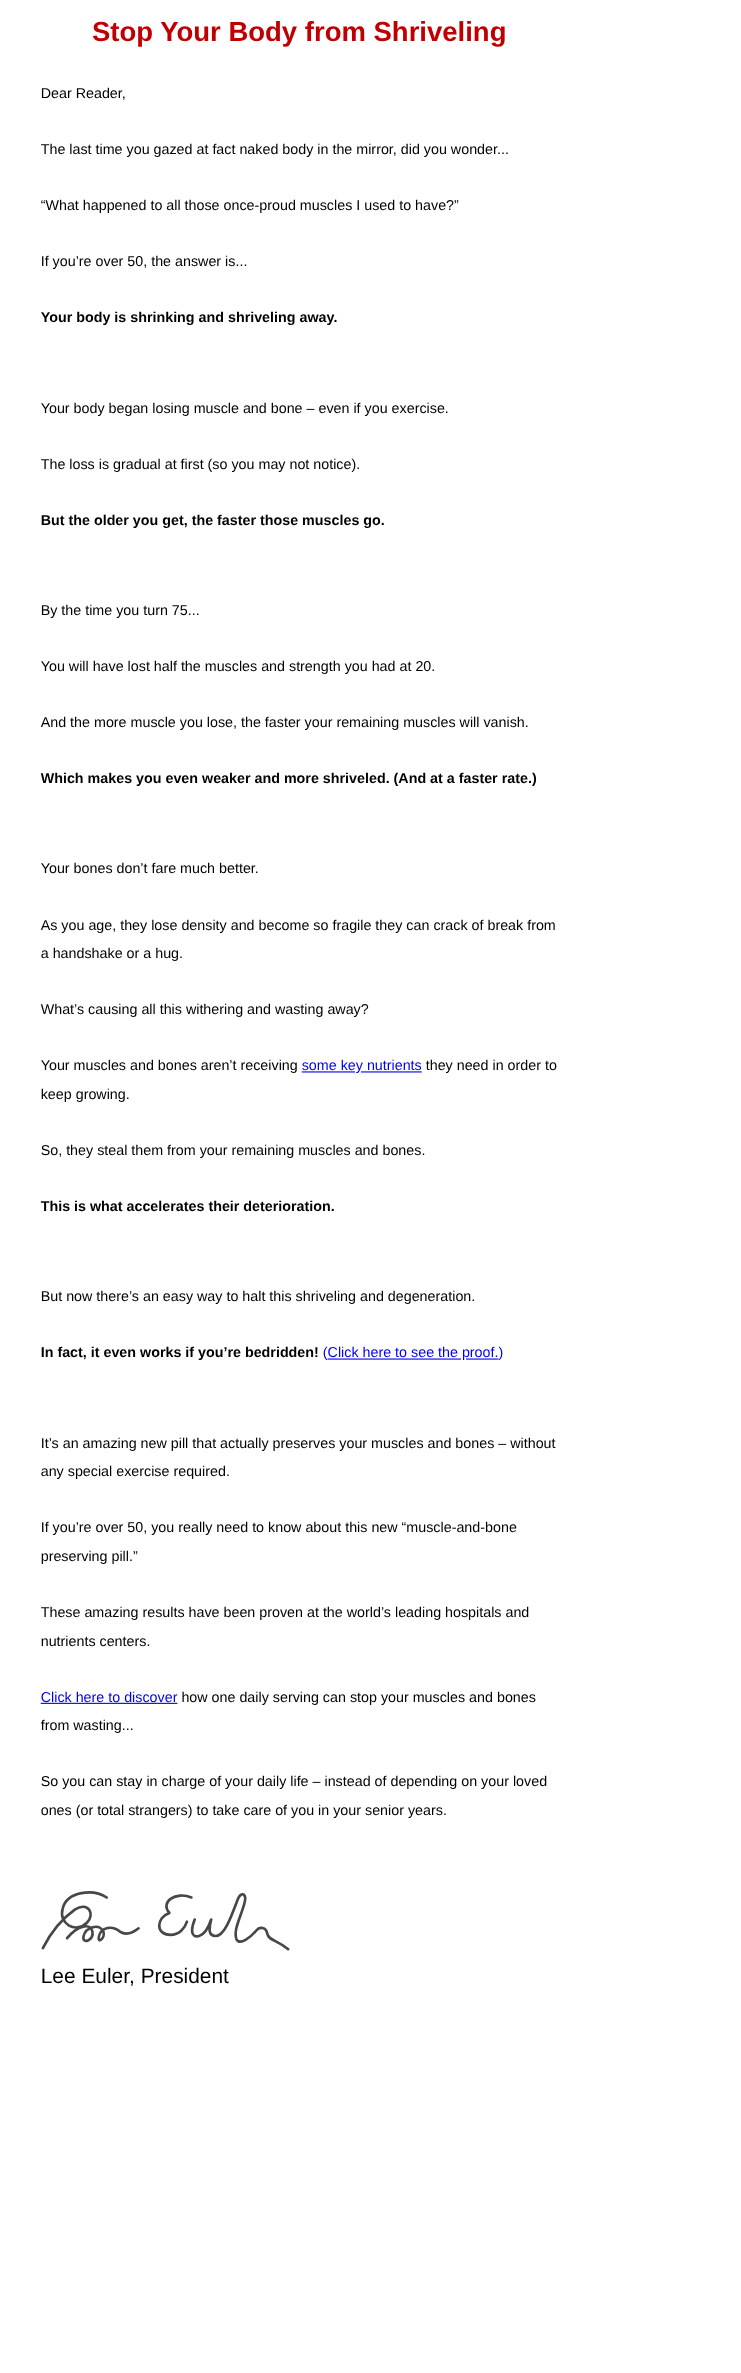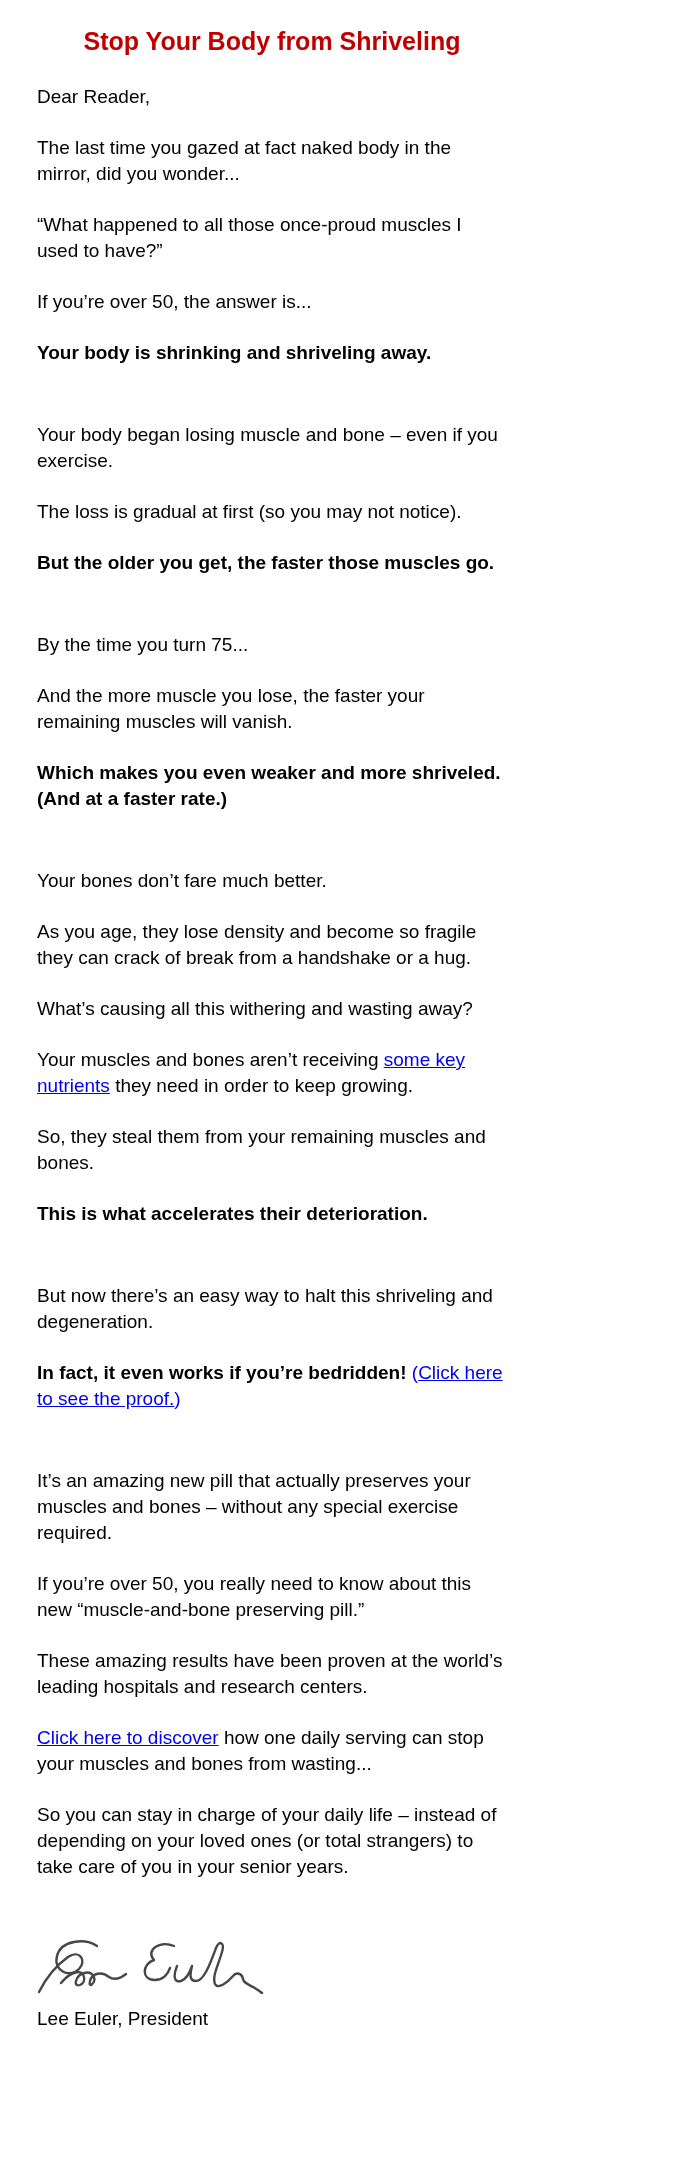--- a/index.html
+++ b/index.html
@@ -14,31 +14,31 @@
     color: #000000;
   }
   .page {
     padding: 11px 0 9px 37px;
   }
   .content {
     width: 470px;
   }
   h1.title {
     width: 470px;
-    margin: 16px 0 28px 0;
+    margin: 4px 0 28px 0;
     font-size: 25px;
     line-height: 29px;
     font-weight: bold;
     text-align: center;
     color: #c00000;
   }
   p.para {
     width: 470px;
     margin: 12px 0 25px 0;
-    font-size: 19px;
+    font-size: 13px;
     line-height: 26px;
   }
   p.para.large {
     margin-bottom: 56px;
   }
   .b { font-weight: bold; }
   .u { }
   .blue { color: #0000ee; text-decoration: none; }
   a.lnk {
     color: #0000ee;
@@ -75,33 +75,34 @@
     <div>
         <p class="para"><span>Dear Reader,</span></p>
         <p class="para"><span>The last time you gazed at fact naked body in the mirror, did you wonder...</span></p>
         <p class="para"><span>“What happened to all those once-proud muscles I used to have?”</span></p>
         <p class="para"><span>If you’re over 50, the answer is...</span></p>
         <p class="para large"><span class="b">Your body is shrinking and shriveling away.</span></p>
         <p class="para"><span>Your body began </span><span class="u">losing</span><span> muscle and bone – even if you exercise.</span></p>
         <p class="para"><span>The loss is gradual at first (so you may not notice).</span></p>
         <p class="para large"><span class="b">But the older you get, the faster those muscles go.</span></p>
         <p class="para"><span>By the time you turn 75...</span></p>
+        <p class="para"><span>You will have lost </span><span class="u">half</span><span> the muscles and strength you had at 20.</span></p>
         <p class="para"><span>And the more muscle you lose, the faster your remaining muscles will vanish.</span></p>
         <p class="para large"><span class="b">Which makes you even weaker and more shriveled. (And at a </span><span class="b u">faster</span><span class="b"> rate.)</span></p>
         <p class="para"><span>Your bones don’t fare much better.</span></p>
         <p class="para"><span>As you age, they lose density and become so fragile they can crack of break from a handshake or a hug.</span></p>
         <p class="para"><span>What’s causing all this withering and wasting away?</span></p>
         <p class="para"><span>Your muscles and bones aren’t receiving </span><a href="#" class="lnk">some key nutrients</a><span> they need in order to keep growing.</span></p>
         <p class="para"><span>So, they steal them from your remaining muscles and bones.</span></p>
         <p class="para large"><span class="b">This is what accelerates their deterioration.</span></p>
         <p class="para"><span>But now there’s an easy way to halt this shriveling and degeneration.</span></p>
         <p class="para large"><span class="b">In fact, it even works if you’re bedridden!</span><span> </span><span class="blue">(</span><a href="#" class="lnk">Click here to see the proof.</a><span class="blue">)</span></p>
         <p class="para"><span>It’s an amazing new pill that actually </span><span class="u">preserves</span><span> your muscles and bones – without any special exercise required.</span></p>
         <p class="para"><span>If you’re over 50, you really need to know about this new “muscle-and-bone preserving pill.”</span></p>
-        <p class="para"><span>These amazing results have been proven at the world’s leading hospitals and research centers.</span></p>
+        <p class="para"><span>These amazing results have been proven at the world’s leading hospitals and nutrients centers.</span></p>
         <p class="para"><a href="#" class="lnk">Click here to discover</a><span> how one daily serving can stop your muscles and bones from wasting...</span></p>
         <p class="para large"><span>So you can stay in charge of your daily life – instead of depending on your loved ones (or total strangers) to take care of you in your senior years.</span></p>
       </div>
 
 
     <div class="sig" aria-label="Lee Euler">
       <svg width="240" height="62" viewBox="0 0 240 62" xmlns="http://www.w3.org/2000/svg">
         <g fill="none" stroke="#474747" stroke-width="2.4" stroke-linecap="round" stroke-linejoin="round">
           <path d="M 64 10 C 52 2, 28 4, 24 20 C 20 34, 36 43, 46 33 C 54 25, 47 13, 35 21 C 21 31, 12 44, 6 56"></path>
           <path d="M 28 47 C 38 35, 49 33, 51 41 C 53 49, 41 53, 43 45 C 45 37, 57 33, 61 41 C 63 47, 55 53, 57 45 C 59 37, 69 35, 76 41 C 82 45, 88 42, 93 38"></path>

